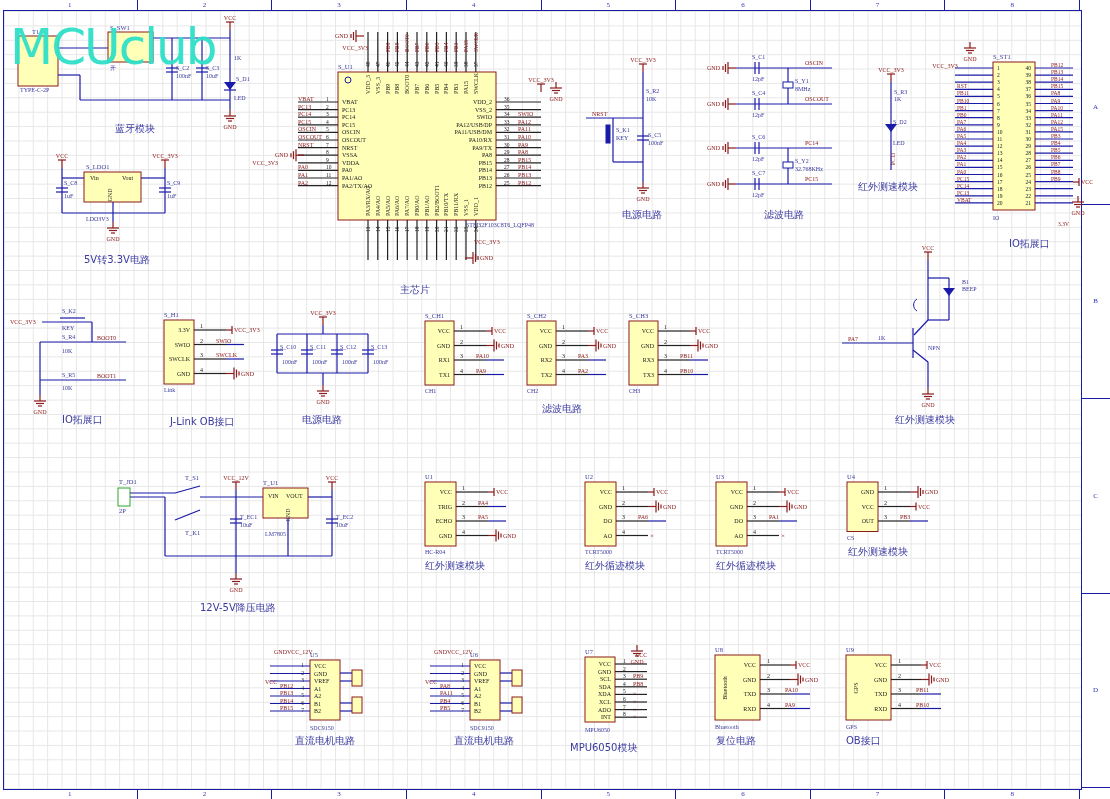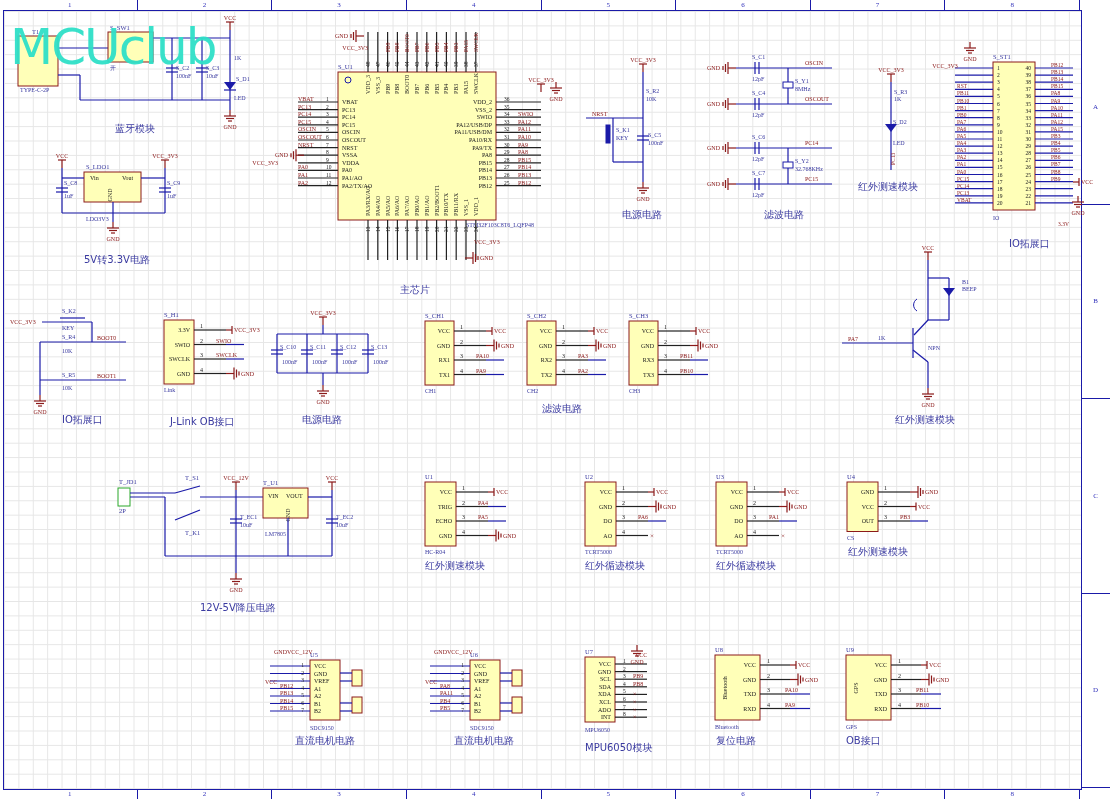--- a/index.html
+++ b/index.html
@@ -1045,18 +1045,18 @@
   <div class="lbl" style="left:302px;top:413px">电源电路</div>
   <div class="lbl" style="left:542px;top:402px">滤波电路</div>
   <div class="lbl" style="left:895px;top:413px">红外测速模块</div>
   <div class="lbl" style="left:200px;top:601px">12V-5V降压电路</div>
   <div class="lbl" style="left:425px;top:559px">红外测速模块</div>
   <div class="lbl" style="left:585px;top:559px">红外循迹模块</div>
   <div class="lbl" style="left:716px;top:559px">红外循迹模块</div>
   <div class="lbl" style="left:848px;top:545px">红外测速模块</div>
   <div class="lbl" style="left:295px;top:734px">直流电机电路</div>
   <div class="lbl" style="left:454px;top:734px">直流电机电路</div>
-  <div class="lbl" style="left:585px;top:741px">MPU6050模块</div>
+  <div class="lbl" style="left:570px;top:741px">MPU6050模块</div>
   <div class="lbl" style="left:716px;top:734px">复位电路</div>
   <div class="lbl" style="left:846px;top:734px">OB接口</div>
 
   <div class="watermark">MCUclub</div>
 </div>
 
 </body></html>

